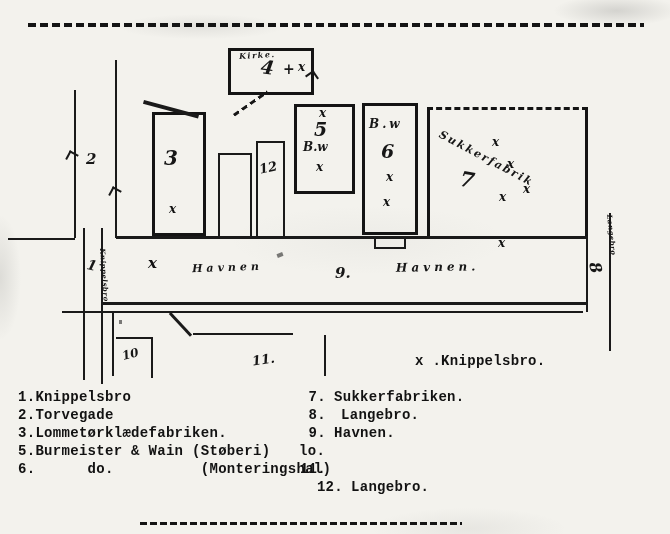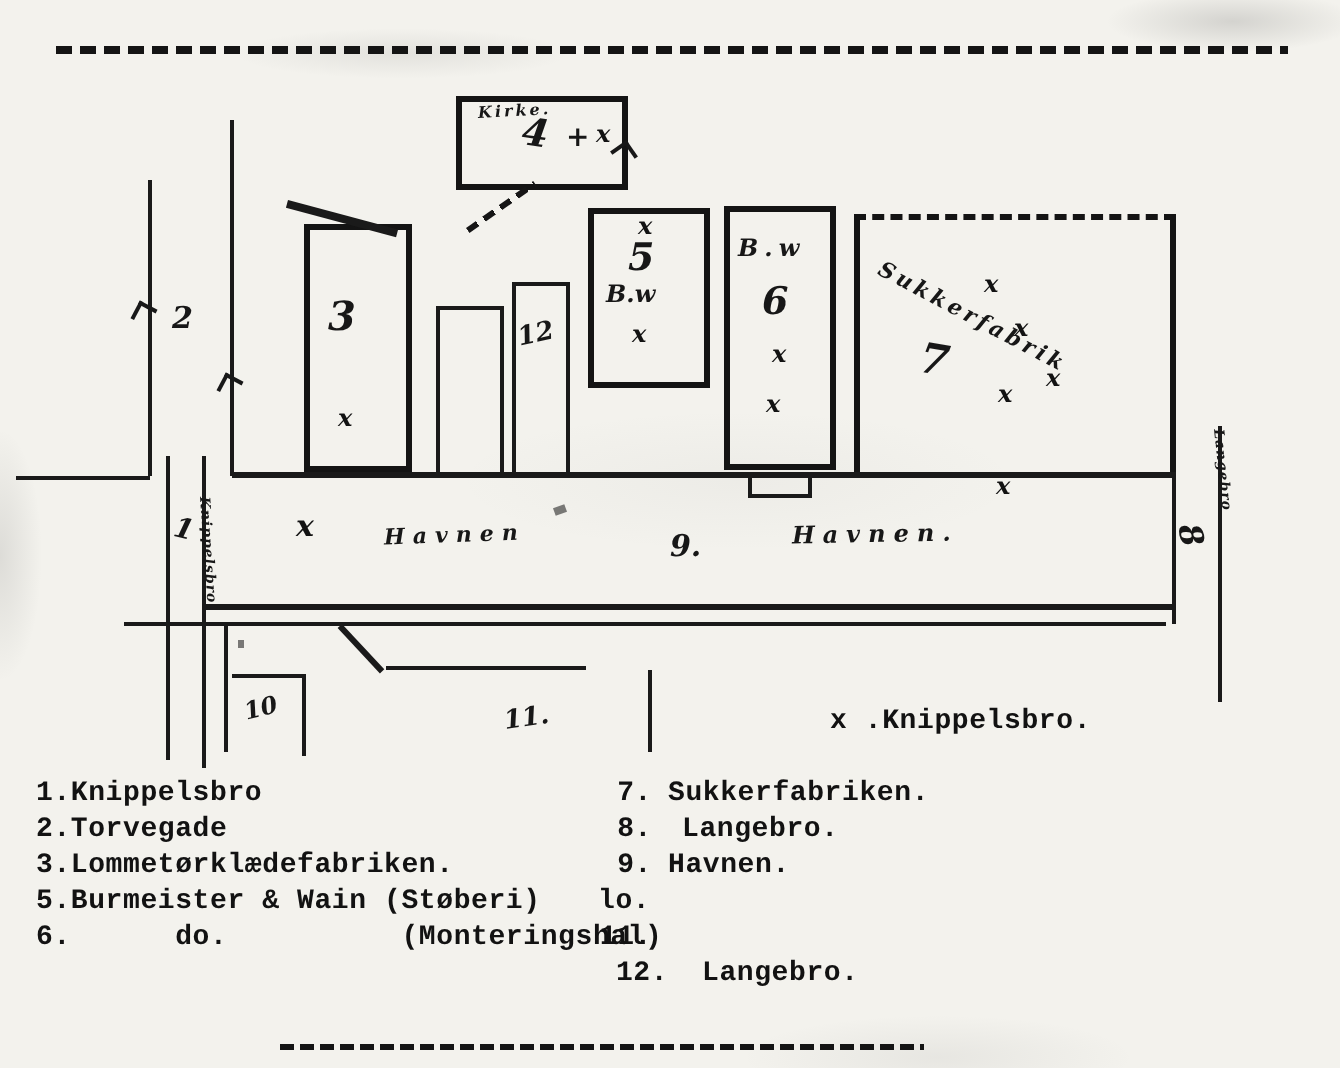--- a/index.html
+++ b/index.html
@@ -141,20 +141,20 @@
       <span class="typed" style="display:inline-block;width:27px;text-align:right;">9.</span>
       <span class="typed" style="margin-left:8px;">Havnen.</span>
     </div>
     <div style="display:flex;">
       <span class="typed" style="display:inline-block;width:27px;text-align:left;">lo.</span>
     </div>
     <div style="display:flex;">
       <span class="typed" style="display:inline-block;width:27px;text-align:right;">11.</span>
     </div>
     <div style="display:flex;">
-      <span class="typed" style="display:inline-block;width:44px;text-align:center;">12.</span>
+      <span class="typed" style="display:inline-block;width:44px;text-align:right;">12.</span>
       <span class="typed" style="margin-left:8px;">Langebro.</span>
     </div>
   </div>
 
   <div class="dash2" style="left:140px;top:522px;width:322px;height:3px;"></div>
 
 </div>
 
 </body></html>

